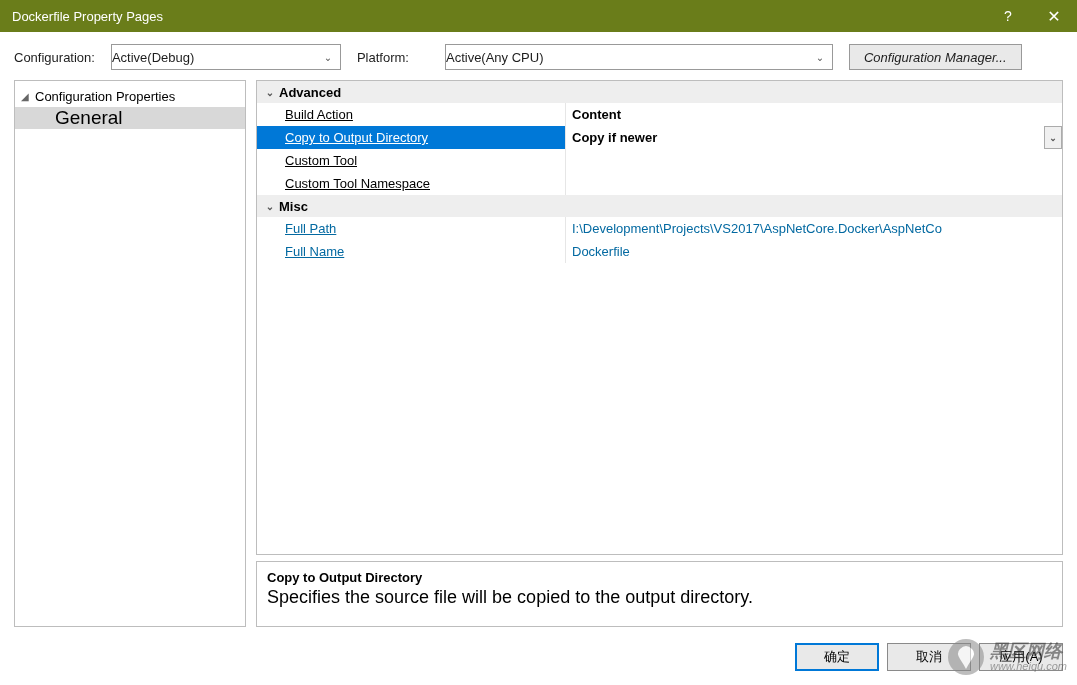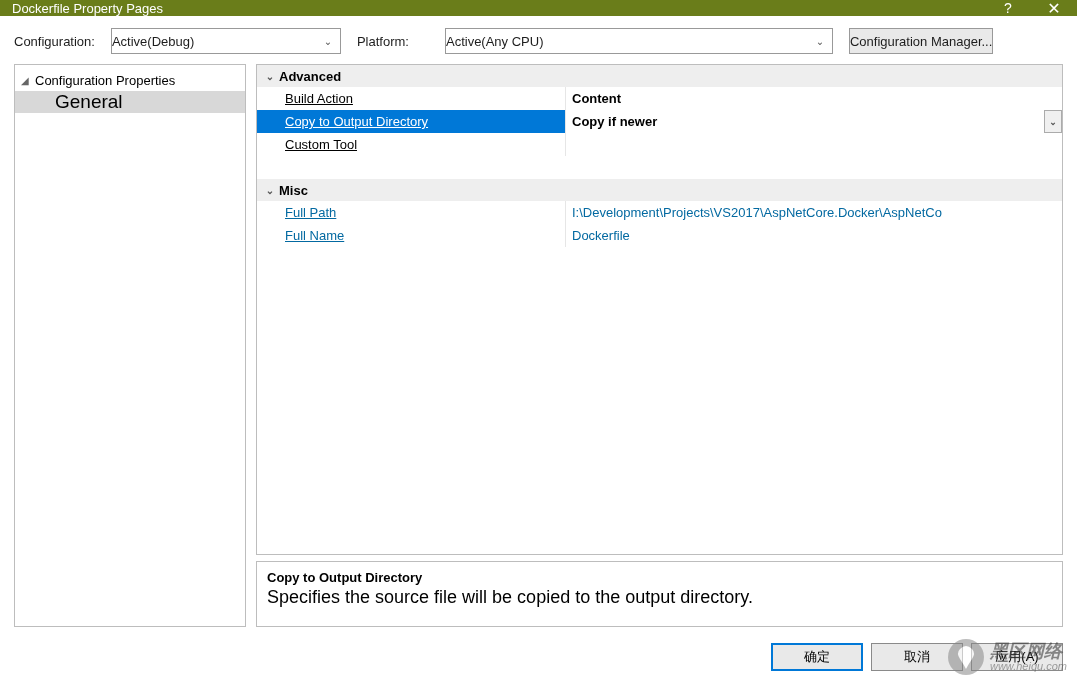--- a/index.html
+++ b/index.html
@@ -1,30 +1,30 @@
 <!DOCTYPE html>
 <html><head>
 <meta charset="utf-8">
 <style>
   * { box-sizing: border-box; font-family: "Segoe UI", Tahoma, sans-serif; }
   html, body { margin: 0; padding: 0; width: 1077px; height: 685px; overflow: hidden; background: #f0f0f0; }
   .window { width: 1077px; height: 685px; display: flex; flex-direction: column; background: #fff; }
 
-  .titlebar { background: #6a7d1a; color: #fff; height: 16px; display: flex; align-items: center; padding-left: 12px; }
+  .titlebar { background: #6a7d1a; color: #fff; height: 32px; display: flex; align-items: center; padding-left: 12px; }
   .titlebar-title { flex: 1; font-size: 13px; }
   .titlebar-btn { width: 46px; height: 32px; display: flex; align-items: center; justify-content: center; font-size: 14px; }
   .titlebar-close { font-size: 16px; }
 
   .toolbar { display: flex; align-items: center; gap: 16px; padding: 12px 14px 10px 14px; font-size: 13px; color: #1d1d1d; }
   .label { white-space: nowrap; }
   .combo { position: relative; height: 26px; border: 1px solid #999; background: #fff; display: flex; align-items: center; padding: 0 24px 0 0; font-size: 13px; }
   .combo .caret { position: absolute; right: 4px; top: 50%; transform: translateY(-50%); width: 16px; text-align: center; color: #555; font-size: 10px; }
   .combo.config { width: 230px; }
   .combo.platform { width: 388px; margin-left: 20px; }
-  .btn { height: 26px; border: 1px solid #999; background: #e9e9e9; padding: 0 0; font-size: 13px; display: flex; align-items: center; }
+  .btn { height: 26px; border: 1px solid #999; background: #e9e9e9; padding: 0 14px; font-size: 13px; display: flex; align-items: center; font-style: italic; }
 
   .body { display: flex; flex: 1; padding: 0 14px 6px 14px; gap: 10px; }
 
   .tree { width: 232px; border: 1px solid #bdbdbd; background: #fff; padding-top: 4px; }
   .tree-parent { display: flex; align-items: center; height: 22px; padding-left: 6px; font-size: 13px; }
   .tree-arrow { width: 14px; font-size: 10px; color: #666; }
   .tree-node { height: 22px; display: flex; align-items: center; padding-left: 40px; font-size: 19px; }
   .tree-node.selected { background: #d8d8d8; }
 
   .main { flex: 1; display: flex; flex-direction: column; }
@@ -38,21 +38,21 @@
   .row.selected .valcell { font-weight: bold; }
   .row.bold .valcell { font-weight: bold; }
   .row.ro .keycell, .row.ro .valcell { color: #0369a1; }
   .valdrop { position: absolute; right: 0; top: 0; bottom: 0; width: 18px; border: 1px solid #ababab; background: #f0f0f0; display: flex; align-items: center; justify-content: center; font-size: 9px; color: #555; }
 
   .desc { border: 1px solid #bdbdbd; border-top: 1px solid #bdbdbd; margin-top: 6px; padding: 8px 10px; height: 66px; }
   .desc-title { font-weight: bold; font-size: 13px; margin-bottom: 2px; }
   .desc-body { font-size: 18px; }
 
   .footer { display: flex; justify-content: flex-end; gap: 8px; padding: 10px 14px 14px 14px; }
-  .fbtn { width: 92px; height: 28px; border: 1px solid #8a8a8a; background: #e9e9e9; font-size: 13px; display: flex; align-items: center; justify-content: center; }
+  .fbtn { width: 84px; height: 28px; border: 1px solid #8a8a8a; background: #e9e9e9; font-size: 13px; display: flex; align-items: center; justify-content: center; }
   .fbtn.primary { border: 1px solid #0078d7; box-shadow: inset 0 0 0 1px #0078d7; }
 
   .watermark { position: absolute; right: 10px; bottom: 8px; display: flex; align-items: center; gap: 2px; opacity: 0.55; pointer-events: none; }
   .watermark svg { width: 44px; height: 40px; }
   .wm-text { font-size: 18px; font-weight: bold; color: #333; font-style: italic; line-height: 1; }
   .wm-sub { font-size: 11px; color: #555; font-style: italic; }
 </style>
 </head>
 <body>
 
@@ -107,20 +107,21 @@
           <div class="valcell">
             <span>Copy if newer</span>
             <div class="valdrop">⌄</div>
           </div>
         </div>
         <div class="row">
           <div class="keycell">Custom Tool</div>
           <div class="valcell"></div>
         </div>
         <div class="row">
+          <div class="keycell">Custom Tool Namespace</div>
           <div class="valcell"></div>
         </div>
         <div class="cat">
           <span class="cat-arrow">⌄</span>
           <span>Misc</span>
         </div>
         <div class="row ro">
           <div class="keycell">Full Path</div>
           <div class="valcell">I:\Development\Projects\VS2017\AspNetCore.Docker\AspNetCo</div>
         </div>

